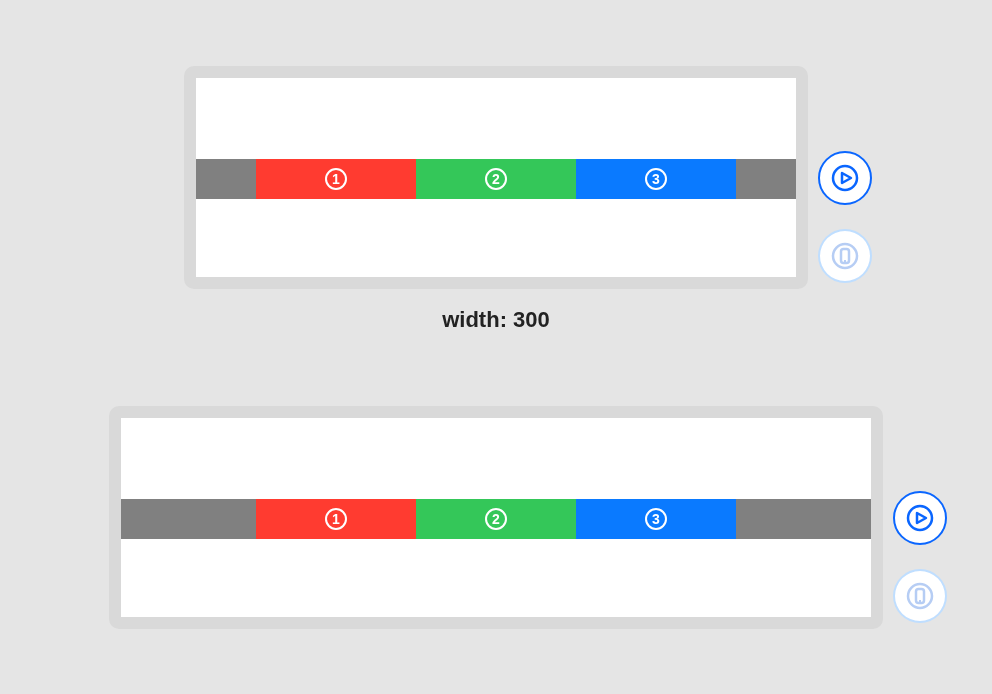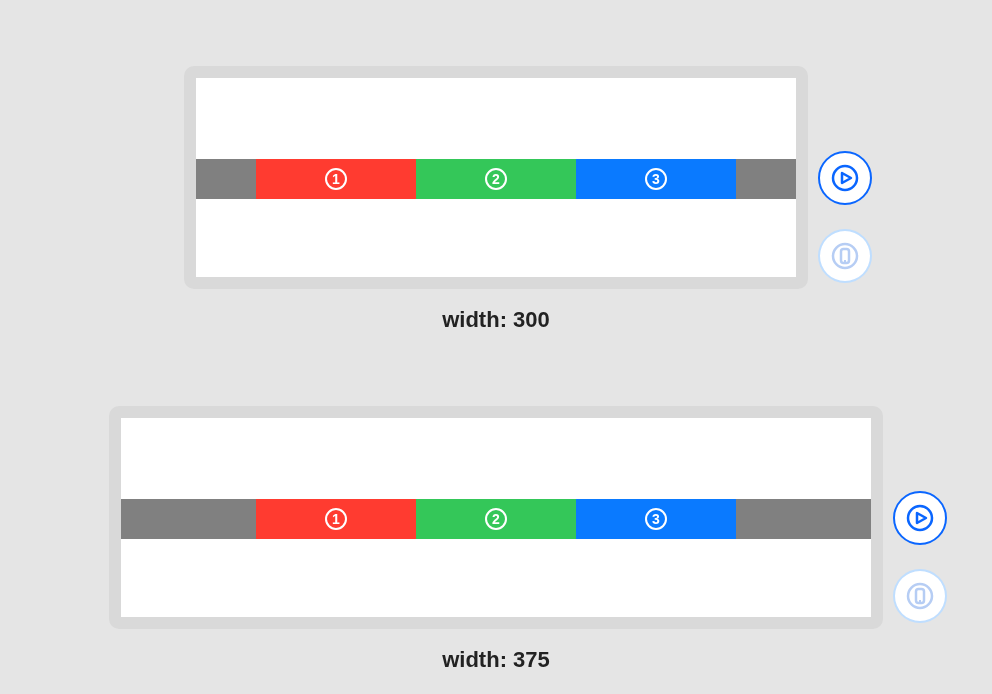--- a/index.html
+++ b/index.html
@@ -141,21 +141,20 @@
         <div class="tab" style="background:#0a7aff;">
           <svg width="24" height="24" viewBox="0 0 24 24" fill="none">
             <circle cx="12" cy="12" r="10" stroke="#fff" stroke-width="2"></circle>
             <text x="12" y="17" text-anchor="middle" font-size="14" font-weight="700" fill="#fff">3</text>
           </svg>
         </div>
         <div class="tab-gutter" style="width:135px;"></div>
       </div>
     </div>
   </div>
-  <div class="caption">width: 375</div>
 
   <div class="controls" style="right:45px; top:85px;">
     <div class="ctrl-btn primary">
       <svg width="28" height="28" viewBox="0 0 28 28" fill="none">
         <circle cx="14" cy="14" r="12" stroke="#0a66ff" stroke-width="2.5"></circle>
         <path d="M11 9 L20 14 L11 19 Z" fill="none" stroke="#0a66ff" stroke-width="2.5" stroke-linejoin="round"></path>
       </svg>
     </div>
     <div class="ctrl-btn">
       <svg width="28" height="28" viewBox="0 0 28 28" fill="none">

